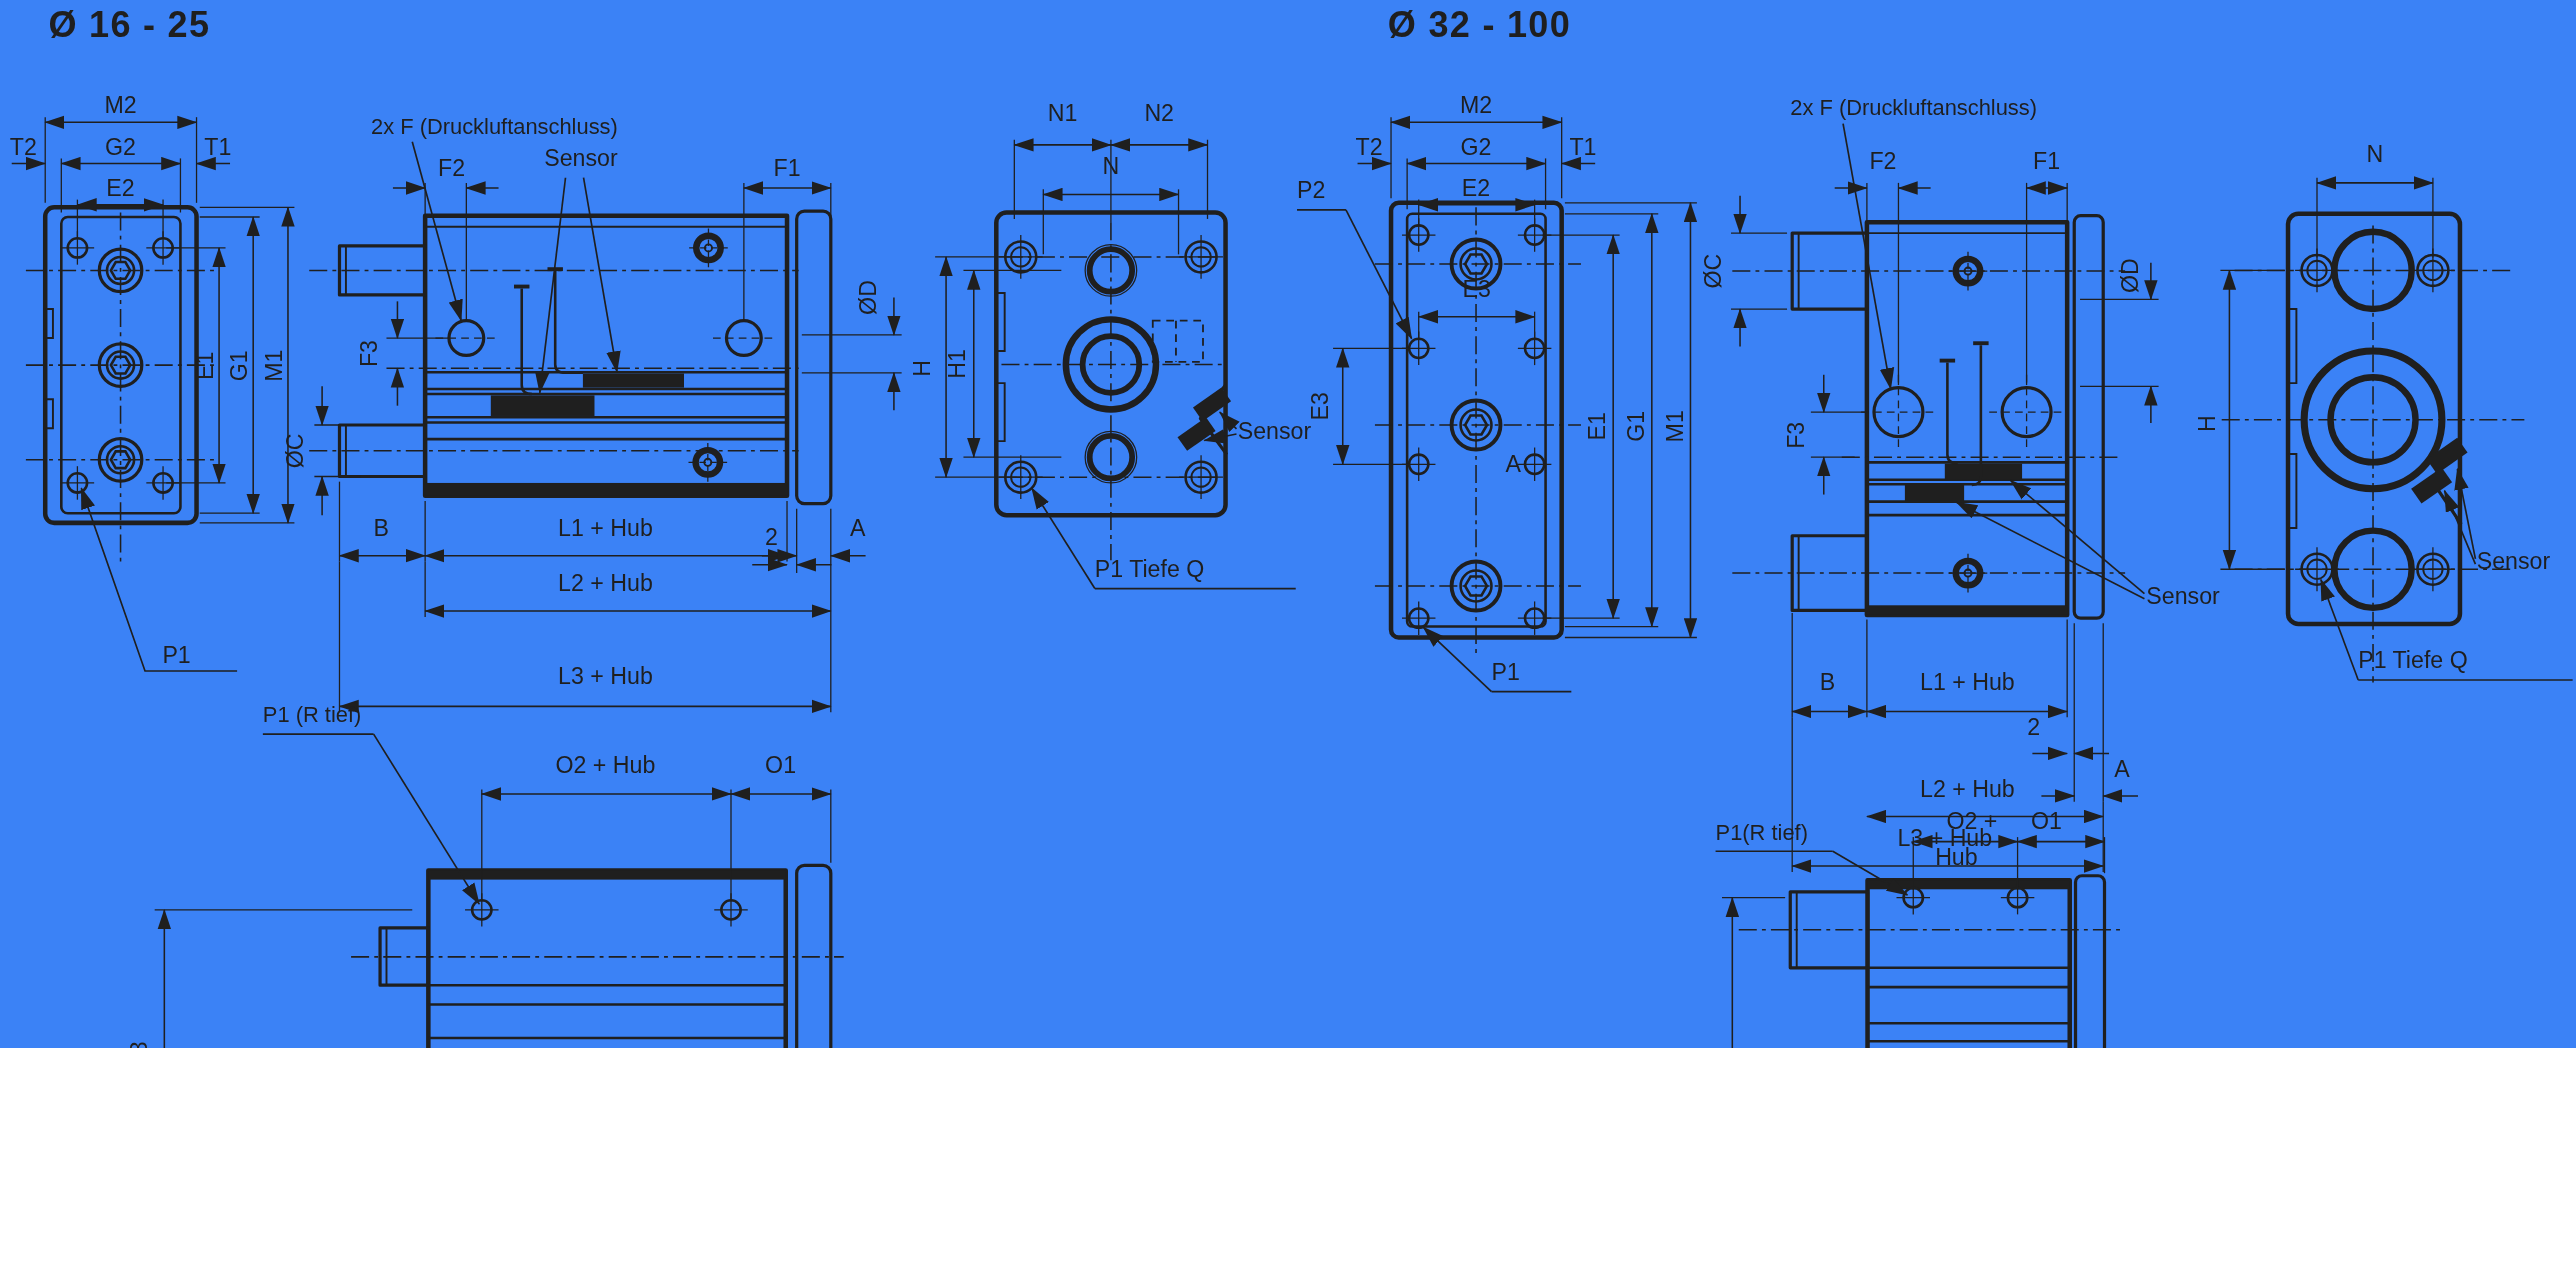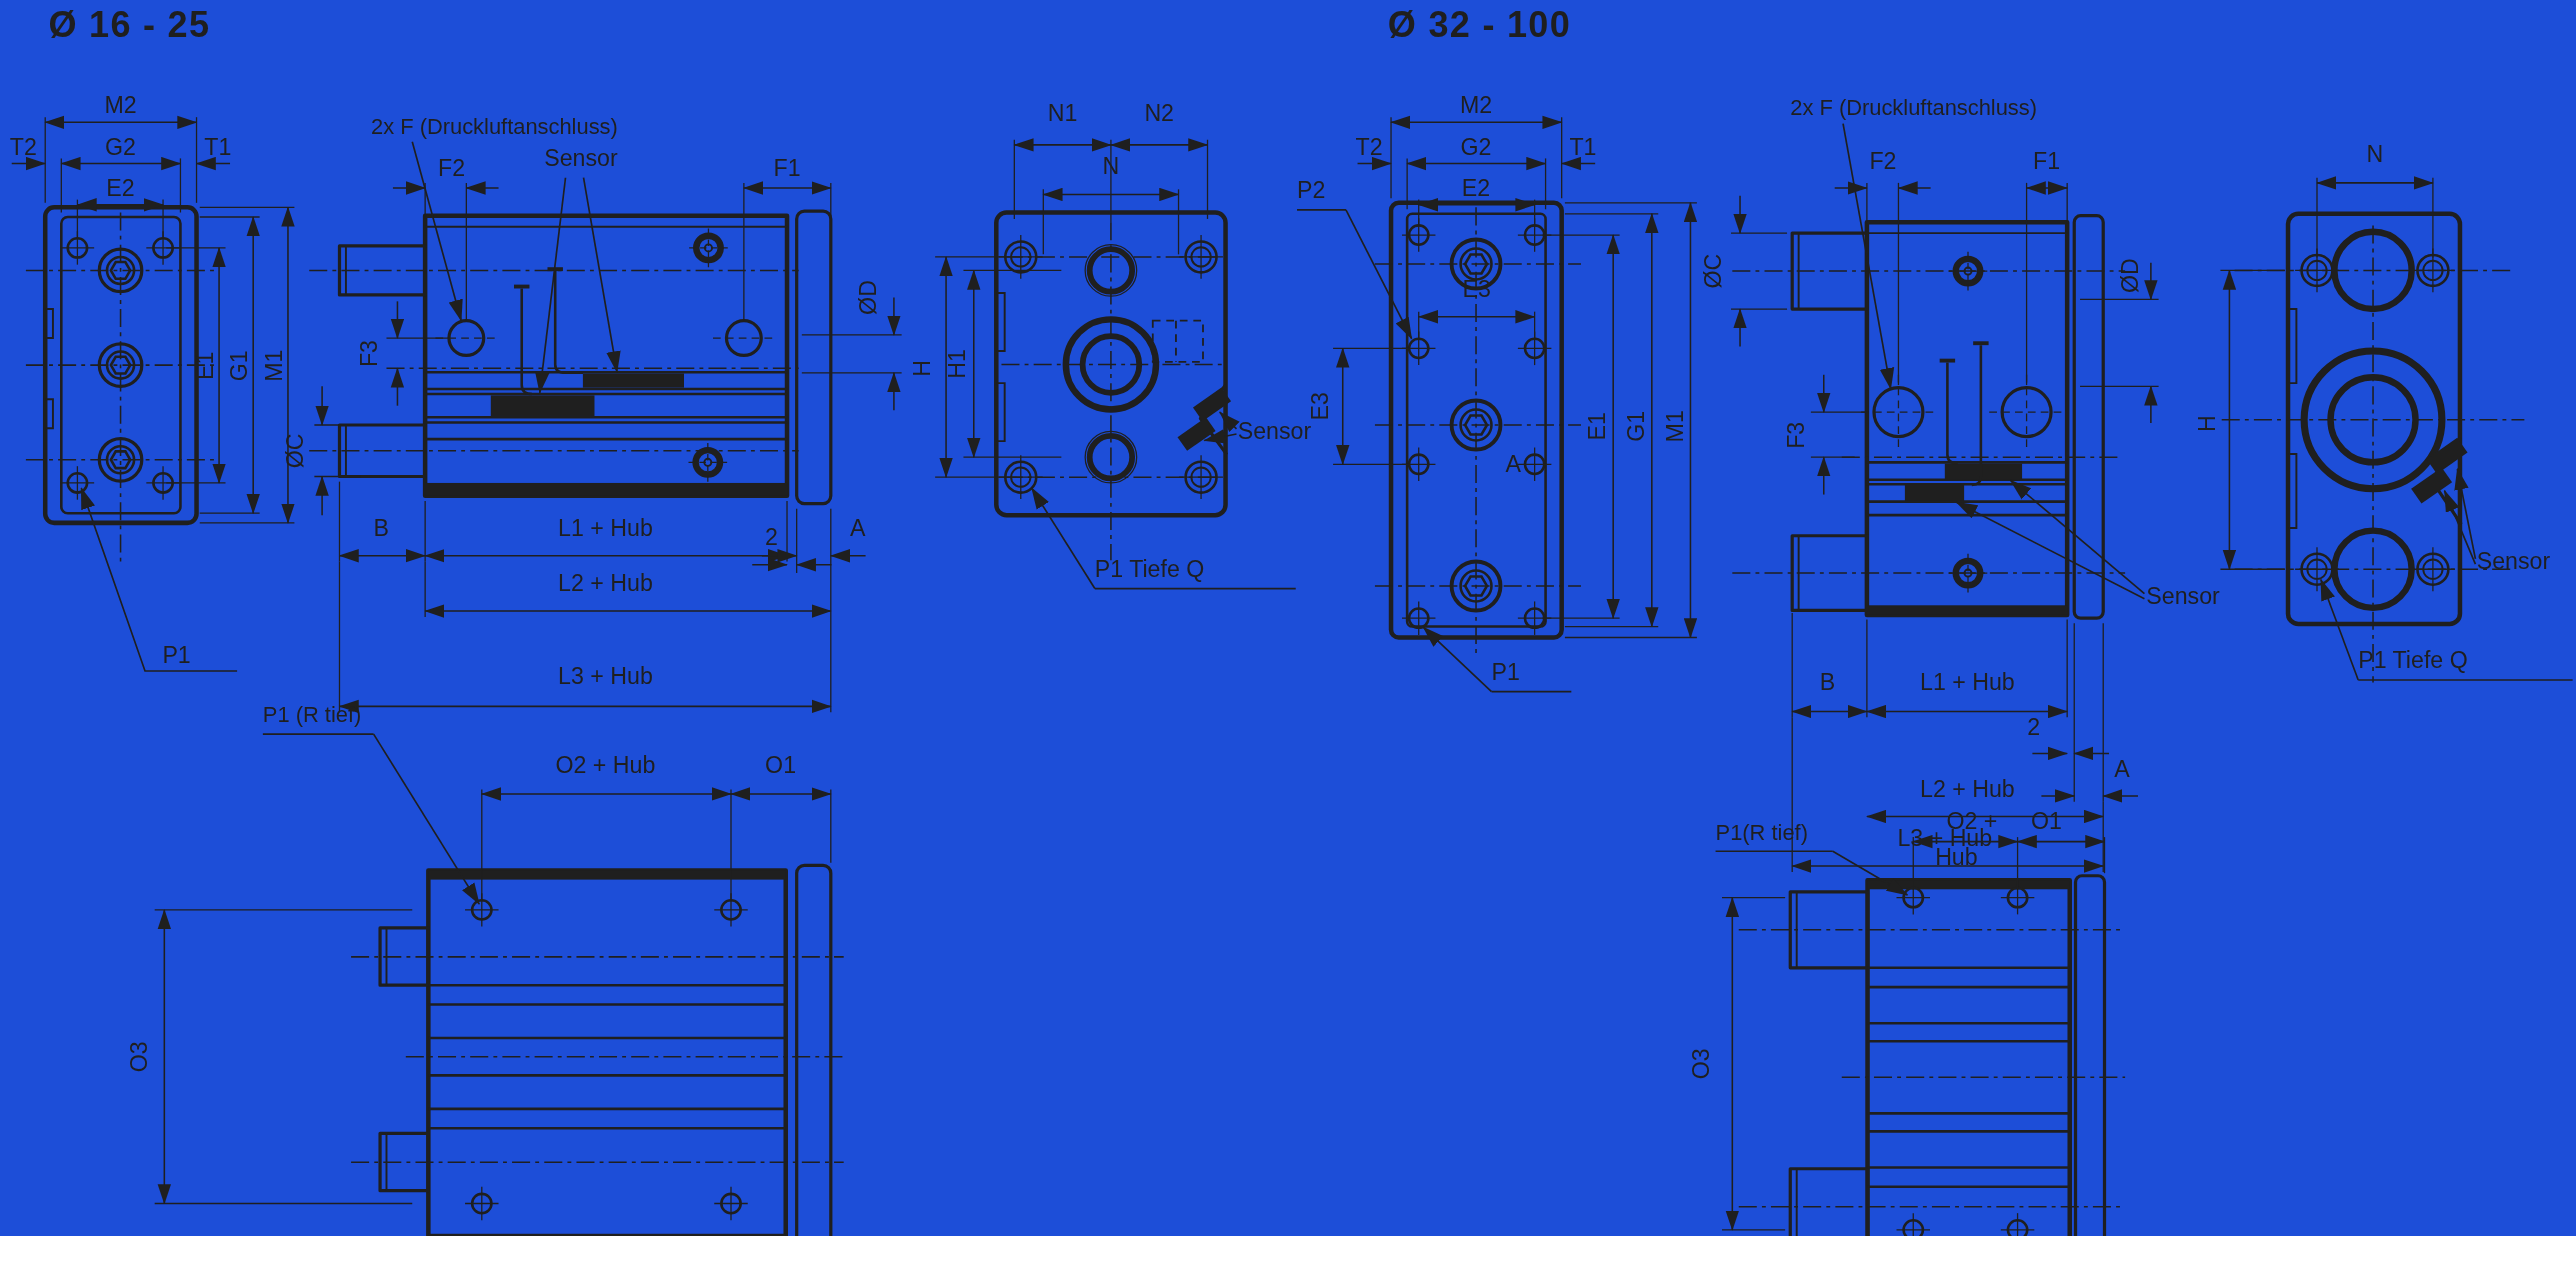--- a/index.html
+++ b/index.html
@@ -1,16 +1,16 @@
 <!DOCTYPE html>
 <html style="font-size:10.3px"><head>
 <meta charset="utf-8">
 <style>
   html,body{margin:0;padding:0;background:#ffffff;}
-  #page{position:relative;width:2576px;height:1236px;background:#1d4ed8;overflow:hidden;}
+  #page{position:relative;width:2576px;height:1048px;background:#3b82f6;overflow:hidden;}
   svg{display:block;}
   text{font-family:"Liberation Sans","DejaVu Sans",sans-serif;fill:#1f1f1f;}
   .ttl{font-size:56px;font-weight:bold;letter-spacing:2px;}
   .lbl{font-size:36px;}
   .lbs{font-size:34px;}
   .o  {stroke:#1f1f1f;stroke-width:7;fill:none;stroke-linejoin:round;}
   .o5 {stroke:#1f1f1f;stroke-width:5;fill:none;stroke-linejoin:round;}
   .o4 {stroke:#1f1f1f;stroke-width:4;fill:none;}
   .o3 {stroke:#1f1f1f;stroke-width:3;fill:none;}
   .dim{stroke:#1f1f1f;stroke-width:2.4;fill:none;}

